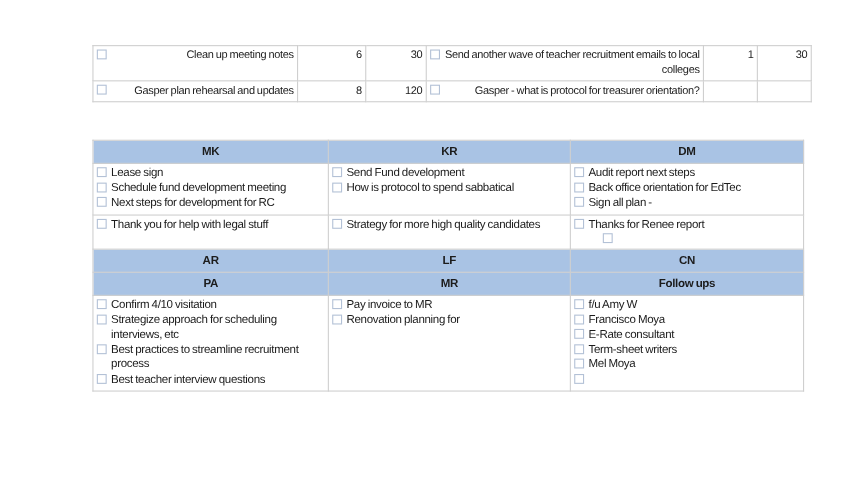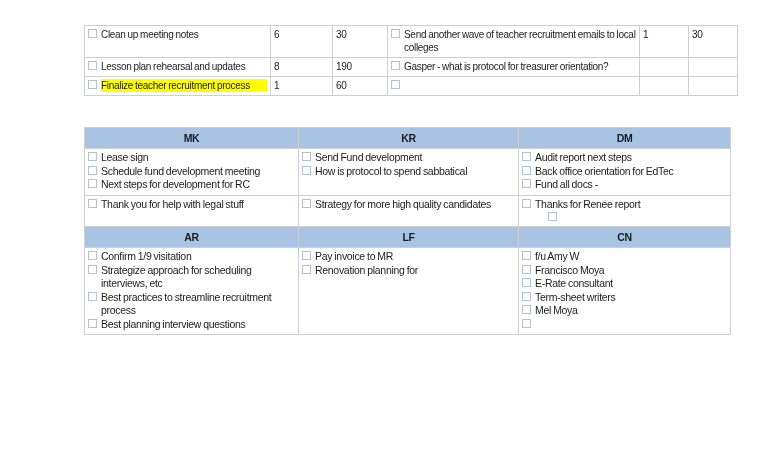--- a/index.html
+++ b/index.html
@@ -14,22 +14,22 @@
   body{
     width:768px;height:451px;overflow:hidden;background:#ffffff;
     font-family:"Liberation Sans",sans-serif;color:var(--text);
     position:relative;
   }
   table{border-collapse:collapse;table-layout:fixed;}
   td,th{border:1px solid var(--border);vertical-align:top;}
 
   
   .top-table{
-    position:absolute;left:84px;top:25px;width:653px;
-    font-size:10px;letter-spacing:-0.3px;word-spacing:-0.5px;
+    position:absolute;left:84px;top:41px;width:653px;
+    font-size:10px;letter-spacing:-0.3px;word-spacing:-0.5px;text-align:right;
   }
   .top-table td{padding:2px 3px 3px 3px;line-height:13px;}
   .task-wrap{display:flex;align-items:flex-start;}
   .task-text{flex:1;min-width:0;}
   .hl{background:var(--hl);}
 
   
   .cb{
     flex:0 0 9px;width:9px;height:9px;display:inline-block;
     border:1px solid var(--cb-border);background:#fff;
@@ -82,47 +82,29 @@
               <span class="task-text">Send another wave of teacher recruitment emails to local colleges</span>
             </div>
           </td>
           <td><span>1</span></td>
           <td><span>30</span></td>
         </tr>
         <tr>
           <td>
             <div class="task-wrap">
               <span class="cb"></span>
-              <span class="task-text">Lesson plan rehearsal and updates</span>
+              <span class="task-text">Gasper plan rehearsal and updates</span>
             </div>
           </td>
           <td><span>8</span></td>
-          <td><span>190</span></td>
+          <td><span>120</span></td>
           <td>
             <div class="task-wrap">
               <span class="cb"></span>
               <span class="task-text">Gasper - what is protocol for treasurer orientation?</span>
-            </div>
-          </td>
-          <td><span></span></td>
-          <td><span></span></td>
-        </tr>
-        <tr>
-          <td>
-            <div class="task-wrap">
-              <span class="cb"></span>
-              <span class="task-text hl">Finalize teacher recruitment process</span>
-            </div>
-          </td>
-          <td><span>1</span></td>
-          <td><span>60</span></td>
-          <td>
-            <div class="task-wrap">
-              <span class="cb"></span>
-              <span class="task-text"></span>
             </div>
           </td>
           <td><span></span></td>
           <td><span></span></td>
         </tr>
       </tbody>
   </table>
 
   <table class="board-table">
     <colgroup>
@@ -165,21 +147,21 @@
             <div class="item">
               <span class="cb"></span>
               <span class="item-text">Audit report next steps</span>
             </div>
             <div class="item">
               <span class="cb"></span>
               <span class="item-text">Back office orientation for EdTec</span>
             </div>
             <div class="item">
               <span class="cb"></span>
-              <span class="item-text">Fund all docs -</span>
+              <span class="item-text">Sign all plan -</span>
             </div>
           </td>
         </tr>
         <tr>
           <td>
             <div class="item">
               <span class="cb"></span>
               <span class="item-text">Thank you for help with legal stuff</span>
             </div>
           </td>
@@ -199,36 +181,41 @@
               <span class="item-text"></span>
             </div>
           </td>
         </tr>
         <tr>
           <th>AR</th>
           <th>LF</th>
           <th>CN</th>
         </tr>
         <tr>
-          <td>
-            <div class="item">
-              <span class="cb"></span>
-              <span class="item-text">Confirm 1/9 visitation</span>
+          <th>PA</th>
+          <th>MR</th>
+          <th>Follow ups</th>
+        </tr>
+        <tr>
+          <td>
+            <div class="item">
+              <span class="cb"></span>
+              <span class="item-text">Confirm 4/10 visitation</span>
             </div>
             <div class="item">
               <span class="cb"></span>
               <span class="item-text">Strategize approach for scheduling interviews, etc</span>
             </div>
             <div class="item">
               <span class="cb"></span>
               <span class="item-text">Best practices to streamline recruitment process</span>
             </div>
             <div class="item">
               <span class="cb"></span>
-              <span class="item-text">Best planning interview questions</span>
+              <span class="item-text">Best teacher interview questions</span>
             </div>
           </td>
           <td>
             <div class="item">
               <span class="cb"></span>
               <span class="item-text">Pay invoice to MR</span>
             </div>
             <div class="item">
               <span class="cb"></span>
               <span class="item-text">Renovation planning for</span>

